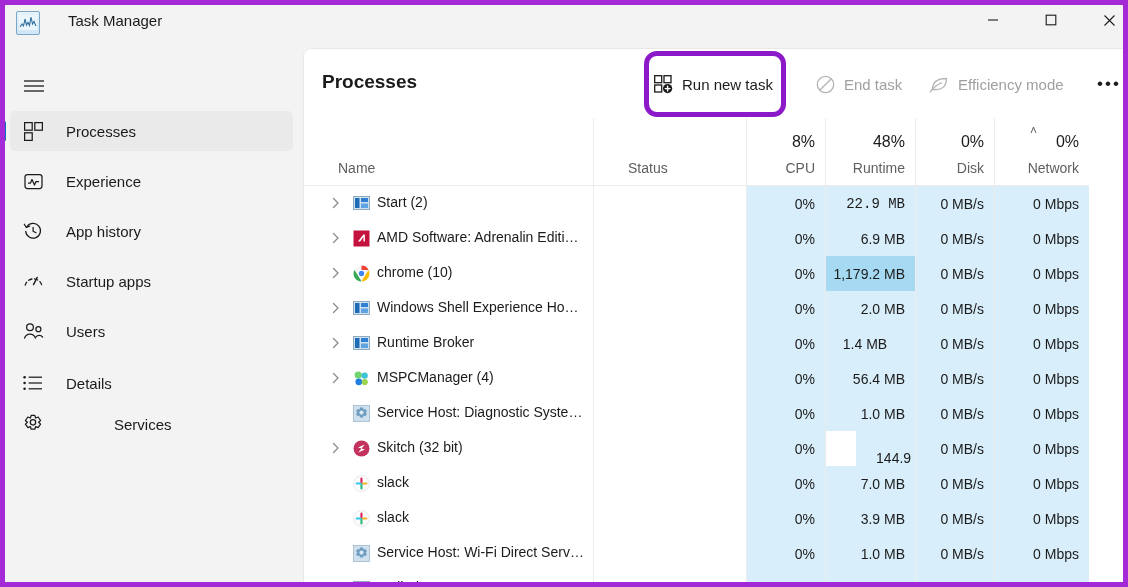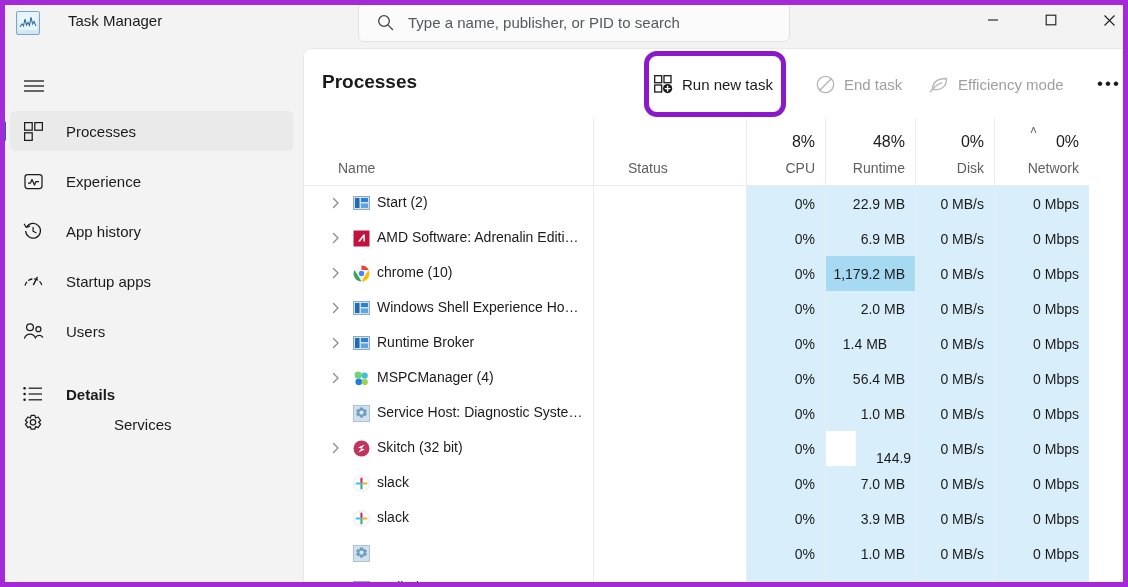--- a/index.html
+++ b/index.html
@@ -219,29 +219,20 @@
 
   <div id="titlebar">
     <div id="app-icon">
       <svg width="18" height="15" viewBox="0 0 18 15">
         <rect x="0" y="0" width="18" height="15" fill="#eaf5fc"></rect>
         <polyline points="1,12 3,9 4.5,11 6,4 7.5,10 9,7.5 10.5,10.5 12,2 13.5,9 15,6.5 17,11" fill="none" stroke="#2f6f9e" stroke-width="1.1"></polyline>
       </svg>
     </div>
     <div id="app-title">Task Manager</div>
 
-    <div id="search-box">
-      <span id="search-icon">
-        <svg width="17" height="17" viewBox="0 0 17 17">
-          <circle cx="7" cy="7" r="5.3" fill="none" stroke="#444" stroke-width="1.3"></circle>
-          <line x1="10.9" y1="10.9" x2="15.5" y2="15.5" stroke="#444" stroke-width="1.3" stroke-linecap="round"></line>
-        </svg>
-      </span>
-      <input id="search-input" type="text" placeholder="Type a name, publisher, or PID to search" style="">
-    </div>
 
     <div class="wincontrol" id="btn-min">
       <svg width="12" height="12" viewBox="0 0 12 12">
           <line x1="1" y1="6" x2="11" y2="6" stroke="#1b1b1b" stroke-width="1.1"></line>
         </svg>
     </div>
     <div class="wincontrol" id="btn-max">
       <svg width="12" height="12" viewBox="0 0 12 12">
           <rect x="1.2" y="1.2" width="9.6" height="9.6" fill="none" stroke="#1b1b1b" stroke-width="1.1"></rect>
         </svg>
@@ -311,21 +302,21 @@
         <svg width="21" height="19" viewBox="0 0 21 19">
           <circle cx="7" cy="5.2" r="3.4" fill="none" stroke="#1b1b1b" stroke-width="1.25"></circle>
           <path d="M1.6 16.2 A5.6 5.6 0 0 1 12.4 16.2" fill="none" stroke="#1b1b1b" stroke-width="1.25" stroke-linecap="round"></path>
           <circle cx="15.4" cy="7.2" r="2.5" fill="none" stroke="#1b1b1b" stroke-width="1.25"></circle>
           <path d="M12.8 15.2 A4.2 4.2 0 0 1 19.6 15.2" fill="none" stroke="#1b1b1b" stroke-width="1.25" stroke-linecap="round"></path>
         </svg>
       </span>
       <span class="nav-label">Users</span>
     </div>
 
-    <div class="nav-item" style="top:326px;font-weight:bold;">
+    <div class="nav-item" style="top:315px;">
       <span class="nav-icon">
         <svg width="20" height="16" viewBox="0 0 20 16">
           <circle cx="1.6" cy="2.2" r="1.3" fill="#1b1b1b"></circle>
             <line x1="5.6" y1="2.2" x2="19" y2="2.2" stroke="#1b1b1b" stroke-width="1.25"></line>
           <circle cx="1.6" cy="8" r="1.3" fill="#1b1b1b"></circle>
             <line x1="5.6" y1="8" x2="19" y2="8" stroke="#1b1b1b" stroke-width="1.25"></line>
           <circle cx="1.6" cy="13.8" r="1.3" fill="#1b1b1b"></circle>
             <line x1="5.6" y1="13.8" x2="19" y2="13.8" stroke="#1b1b1b" stroke-width="1.25"></line>
         </svg>
       </span>
@@ -427,21 +418,21 @@
                 <rect x="0.5" y="1.5" width="16" height="13" fill="#cfe0ef" stroke="#8fa9bf" stroke-width="1"></rect>
                 <rect x="2" y="3" width="4.5" height="10" fill="#1e6bb8"></rect>
                 <rect x="8" y="3" width="7" height="4" fill="#2f80d2"></rect>
                 <rect x="8" y="8.5" width="7" height="4.5" fill="#5fa3e0"></rect>
               </svg></span>
             <span class="pname">Start (2)</span>
             <div class="cell" style="left:289px;width:153px;"></div>
             <div class="cell num tint" style="left:442px;width:79px;">
               <span>0%</span>
             </div>
-            <div class="cell num tint" style="left:521px;width:90px;">
+            <div class="cell num tint" style="left:521px;width:90px;font-family:Liberation Mono, monospace;">
               <span>22.9 MB</span>
             </div>
             <div class="cell num tint" style="left:611px;width:79px;">
               <span>0 MB/s</span>
             </div>
             <div class="cell num tint" style="left:690px;width:95px;">
               <span>0 Mbps</span>
             </div>
           </div>
           <div class="row" style="top: 35px;">
@@ -670,20 +661,21 @@
             <div class="cell num tint" style="left:690px;width:95px;">
               <span>0 Mbps</span>
             </div>
           </div>
           <div class="row" style="top: 350px;">
             <span class="pico"><svg width="17" height="17" viewBox="0 0 17 17">
                 <rect x="0.5" y="0.5" width="16" height="16" fill="#cfe0ef" stroke="#9fb7c9" stroke-width="0.8"></rect>
                 <path d="M7.0 2.6 L10.0 2.6 L10.5 4.6 L12.3 3.9 L14.0 6.2 L12.6 7.6 L14.0 9.0 L12.3 11.3 L10.5 10.6 L10.0 12.6 L7.0 12.6 L6.5 10.6 L4.7 11.3 L3.0 9.0 L4.4 7.6 L3.0 6.2 L4.7 3.9 L6.5 4.6 Z" fill="#6e9dc0"></path>
                 <circle cx="8.5" cy="7.6" r="2.1" fill="#dbe9f4"></circle>
               </svg></span>
+            <span class="pname">Service Host: Wi-Fi Direct Serv…</span>
             <div class="cell" style="left:289px;width:153px;"></div>
             <div class="cell num tint" style="left:442px;width:79px;">
               <span>0%</span>
             </div>
             <div class="cell num tint" style="left:521px;width:90px;">
               <span>1.0 MB</span>
             </div>
             <div class="cell num tint" style="left:611px;width:79px;">
               <span>0 MB/s</span>
             </div>

